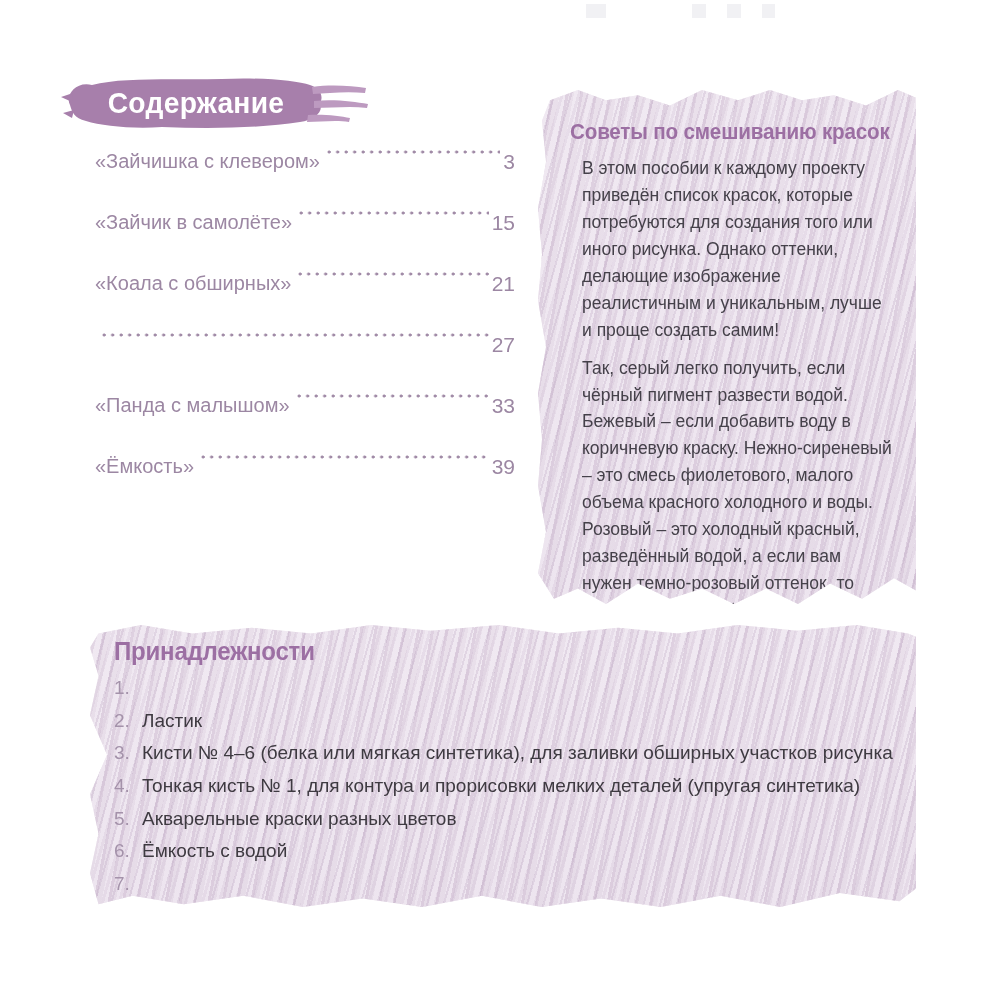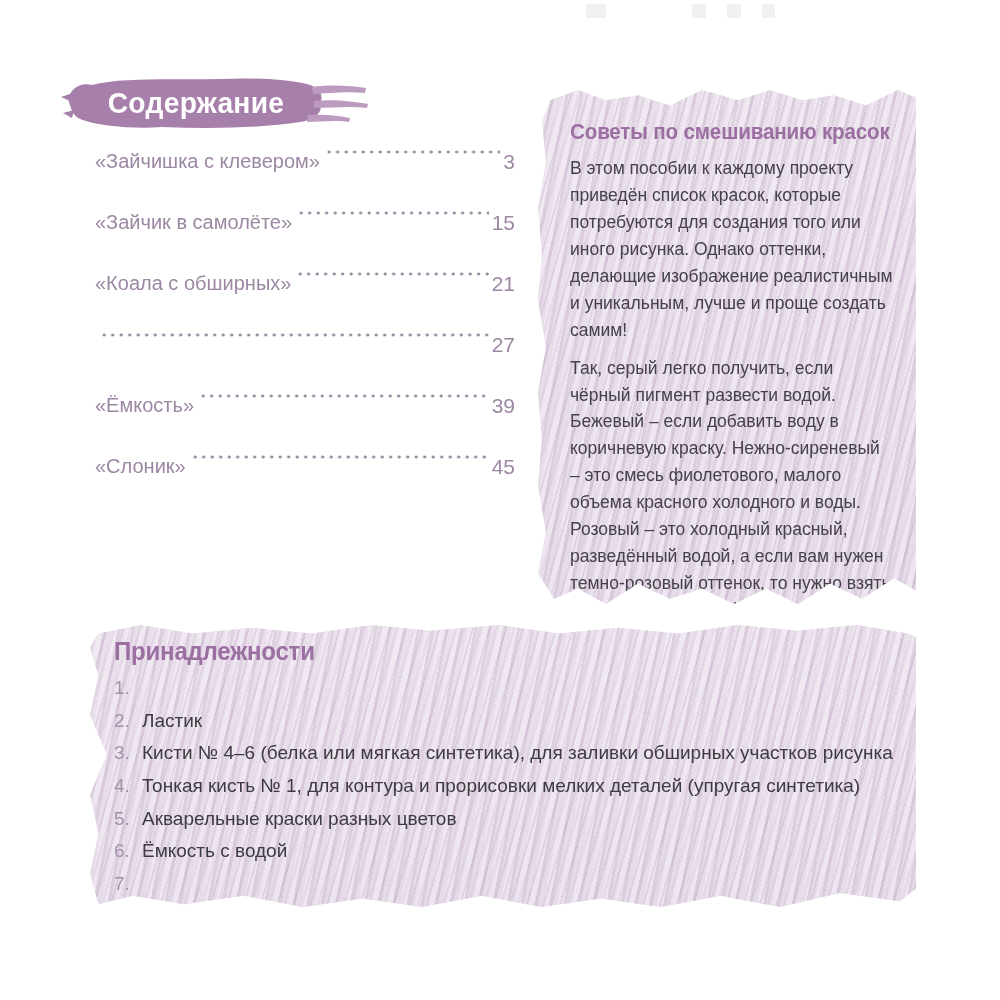--- a/index.html
+++ b/index.html
@@ -39,21 +39,21 @@
   
   .tips{
     position:absolute;left:538px;top:90px;width:400px;height:514px;
     padding:30px 44px 0 32px;box-sizing:border-box;
     clip-path:polygon(3% 2%,10% 0%,17% 2%,25% 1%,33% 3%,41% 0%,50% 2%,58% 0%,66% 2%,74% 1%,82% 3%,90% 0%,96% 2%,100% 6%,98% 13%,100% 21%,99% 30%,100% 39%,98% 48%,100% 57%,99% 66%,100% 75%,98% 84%,100% 92%,96% 98%,89% 95%,81% 99%,73% 96%,65% 100%,57% 97%,49% 100%,41% 97%,33% 99%,25% 96%,17% 100%,10% 97%,4% 99%,0% 94%,2% 86%,0% 77%,1% 68%,0% 59%,2% 50%,0% 41%,1% 32%,0% 23%,2% 14%,1% 6%);
   }
   .tips h2{
     margin:0 0 10px 0;font-size:21.5px;font-weight:bold;color:#9c6fa3;
     letter-spacing:-.2px;transform:scaleX(.96);transform-origin:left;white-space:nowrap;
   }
-  .tips p{margin:0 0 11px 0;font-size:17.5px;line-height:1.54;color:#45414a;}
+  .tips p{margin:0 0 11px 12px;font-size:17.5px;line-height:1.54;color:#45414a;}
   
   .supplies{
     position:absolute;left:90px;top:625px;width:852px;height:282px;
     padding:12px 30px 0 24px;box-sizing:border-box;
     clip-path:polygon(1% 3%,6% 0%,12% 3%,19% 1%,26% 3%,33% 0%,40% 2%,48% 0%,55% 3%,62% 1%,69% 3%,76% 0%,83% 2%,90% 0%,96% 3%,100% 8%,99% 20%,100% 32%,98% 44%,100% 56%,99% 68%,100% 80%,98% 91%,95% 98%,88% 95%,81% 100%,74% 96%,67% 100%,60% 97%,53% 100%,46% 96%,39% 100%,32% 97%,25% 100%,18% 96%,11% 99%,5% 96%,1% 99%,0% 88%,1% 74%,0% 60%,2% 46%,0% 32%,1% 18%,0% 8%);
   }
   .supplies h2{
     margin:0 0 12px 0;font-size:25px;font-weight:bold;color:#9c6fa3;
     letter-spacing:-.2px;transform:scaleX(.96);transform-origin:left;
   }
@@ -98,28 +98,28 @@
       <div class="toc-row">
         <span class="toc-label">«Коала с обширных»</span>
         <span class="toc-dots"></span>
         <span class="toc-num">21</span>
       </div>
       <div class="toc-row">
         <span class="toc-dots"></span>
         <span class="toc-num">27</span>
       </div>
       <div class="toc-row">
+        <span class="toc-label">«Панда с малышом»</span>
+        <span class="toc-dots"></span>
+        <span class="toc-num">33</span>
+      </div>
+      <div class="toc-row">
         <span class="toc-label">«Ёмкость»</span>
         <span class="toc-dots"></span>
         <span class="toc-num">39</span>
-      </div>
-      <div class="toc-row">
-        <span class="toc-label">«Слоник»</span>
-        <span class="toc-dots"></span>
-        <span class="toc-num">45</span>
       </div>
     </div>
 
   <aside class="tips texture">
     <h2>Советы по смешиванию красок</h2>
     <p>В этом пособии к каждому проекту приведён список красок, которые потребуются для создания того или иного рисунка. Однако оттенки, делающие изображение реалистичным и уникальным, лучше и проще создать самим!</p>
     <p>Так, серый легко получить, если чёрный пигмент развести водой. Бежевый – если добавить воду в коричневую краску. Нежно-сиреневый – это смесь фиолетового, малого объема красного холодного и воды. Розовый – это холодный красный, разведённый водой, а если вам нужен темно-розовый оттенок, то нужно взять чуть больше красной краски и добавить немного чёрной.</p>
   </aside>
 
   <section class="supplies texture">

